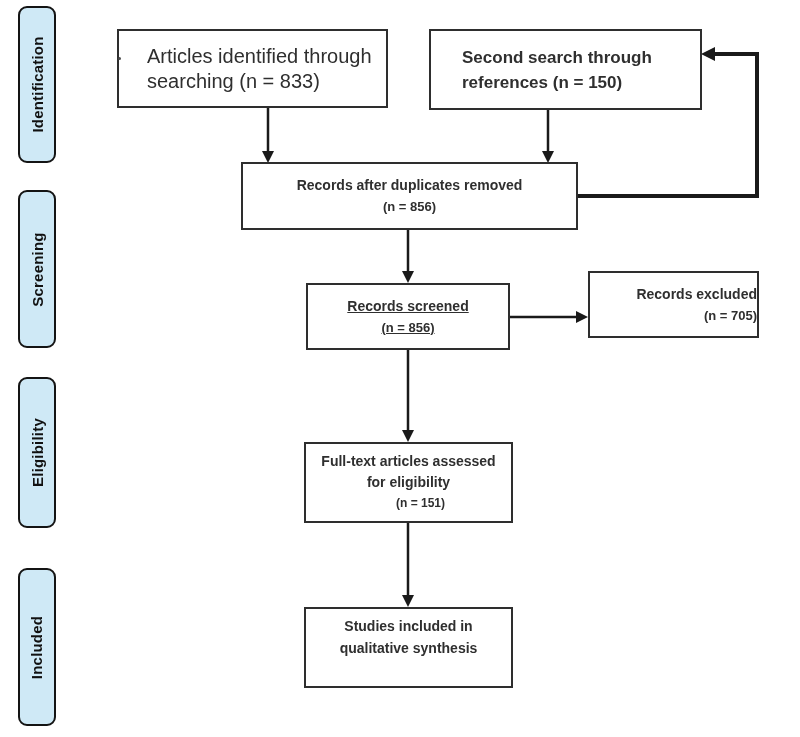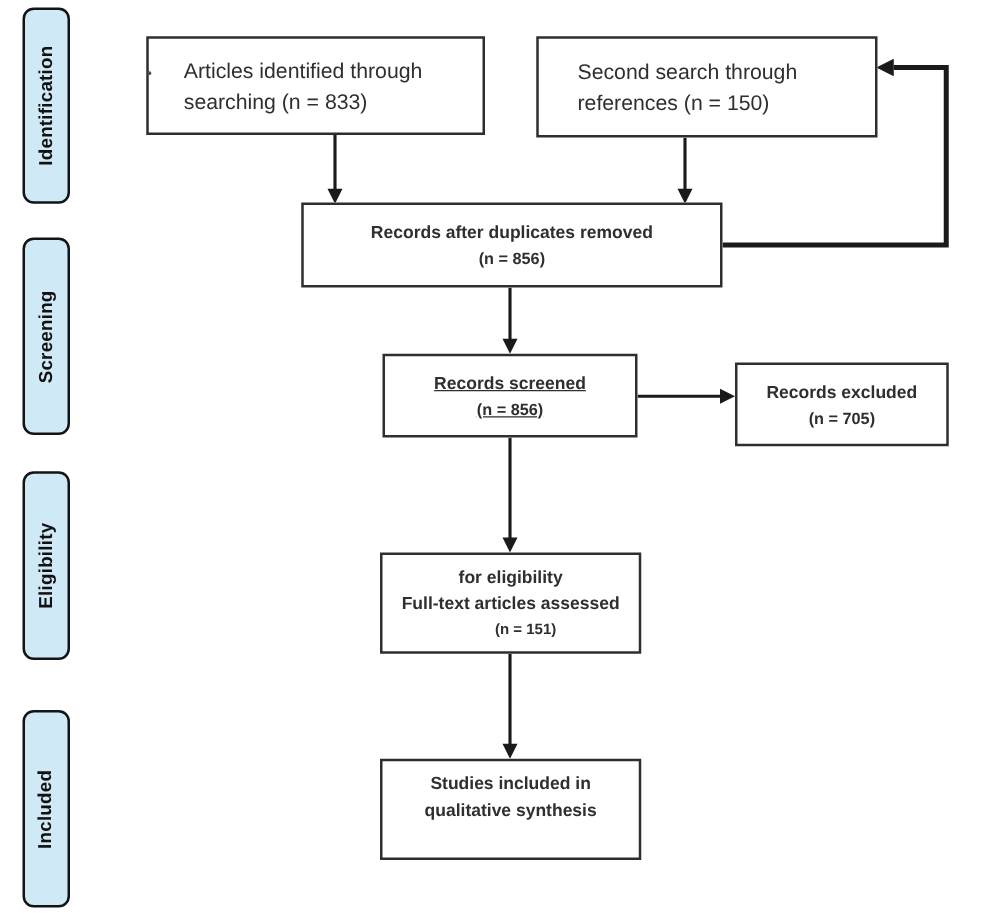--- a/index.html
+++ b/index.html
@@ -44,28 +44,28 @@
     position:absolute;
     background:#fff;
     border:2px solid var(--box-border);
     color:var(--text-color);
     display:flex;flex-direction:column;justify-content:center;
     line-height:22px;font-size:14px;font-weight:600;
     text-align:center;
   }
   .fbox .sub{font-size:13px;}
   .b1{left:117px;top:29px;width:271px;height:79px;
-      font-size:17px;font-weight:400;line-height:25px;
+      font-size:20px;font-weight:400;line-height:25px;
       text-align:left;padding-left:28px;}
   .b2{left:429px;top:29px;width:273px;height:81px;
-      font-size:17px;font-weight:400;line-height:25px;
+      font-size:17px;font-weight:700;line-height:25px;
       text-align:left;padding-left:31px;}
   .b3{left:241px;top:162px;width:337px;height:68px;}
   .b4{left:306px;top:283px;width:204px;height:67px;text-decoration:underline;}
-  .b5{left:588px;top:290px;width:171px;height:67px;}
+  .b5{left:588px;top:271px;width:171px;height:67px;align-items:flex-end;}
   .b6{left:304px;top:442px;width:209px;height:81px;line-height:21px;}
   .b6 .sub{font-size:12px;margin-left:24px;}
   .b7{left:304px;top:607px;width:209px;height:81px;
       justify-content:flex-start;padding-top:6px;}
   
   svg.arrows{position:absolute;left:0;top:0;pointer-events:none;}
   .arrow-line{stroke:var(--line-color);stroke-width:2.5;fill:none;}
   .arrow-line.thick{stroke-width:4;}
   .arrow-head{fill:var(--line-color);stroke:none;}
   
@@ -133,22 +133,22 @@
     <span>Records screened</span>
     <span class="sub">(n = 856)</span>
   </div>
 
   <div class="fbox b5">
     <span>Records excluded</span>
     <span class="sub">(n = 705)</span>
   </div>
 
   <div class="fbox b6">
+    <span>Full-text articles assessed</span>
     <span>for eligibility</span>
-    <span>Full-text articles assessed</span>
     <span class="sub">(n = 151)</span>
   </div>
 
   <div class="fbox b7">
     <span>Studies included in</span>
     <span>qualitative synthesis</span>
   </div>
 
   <div class="speck"></div>
 

